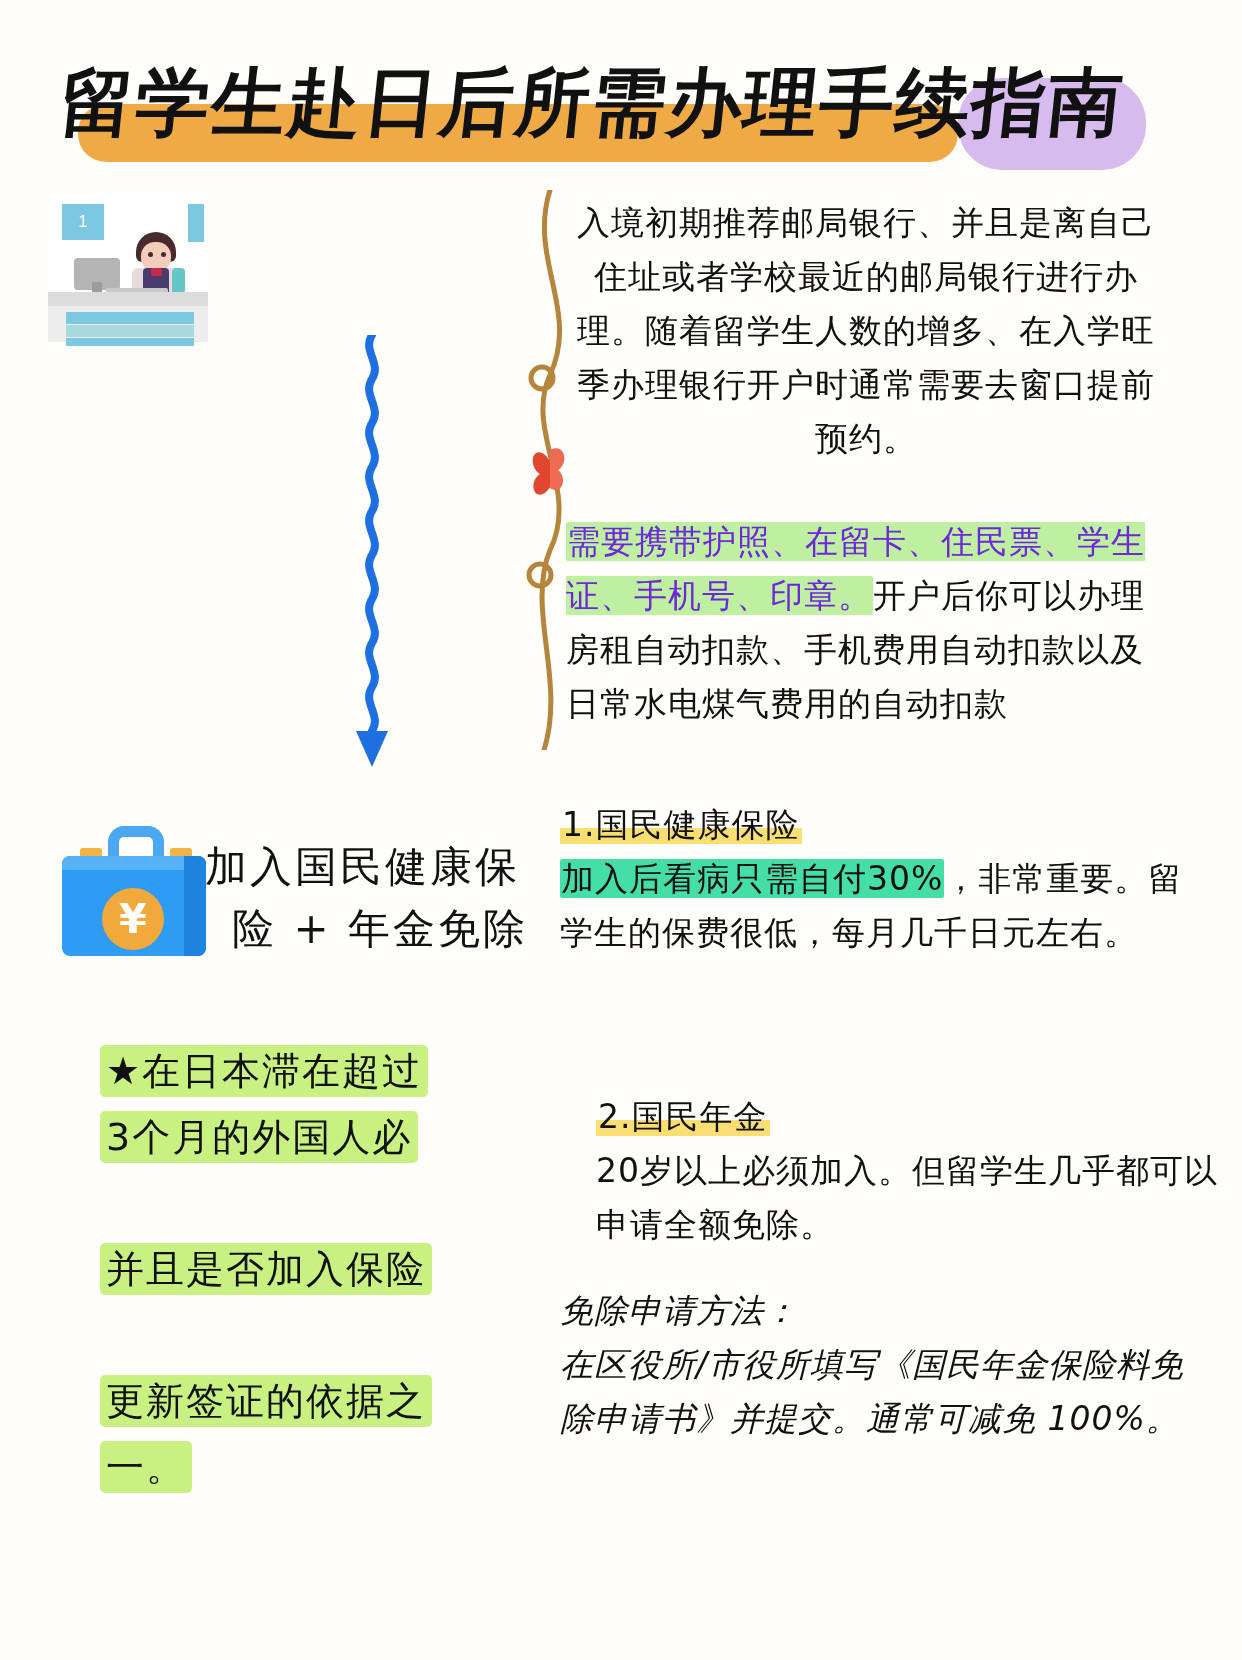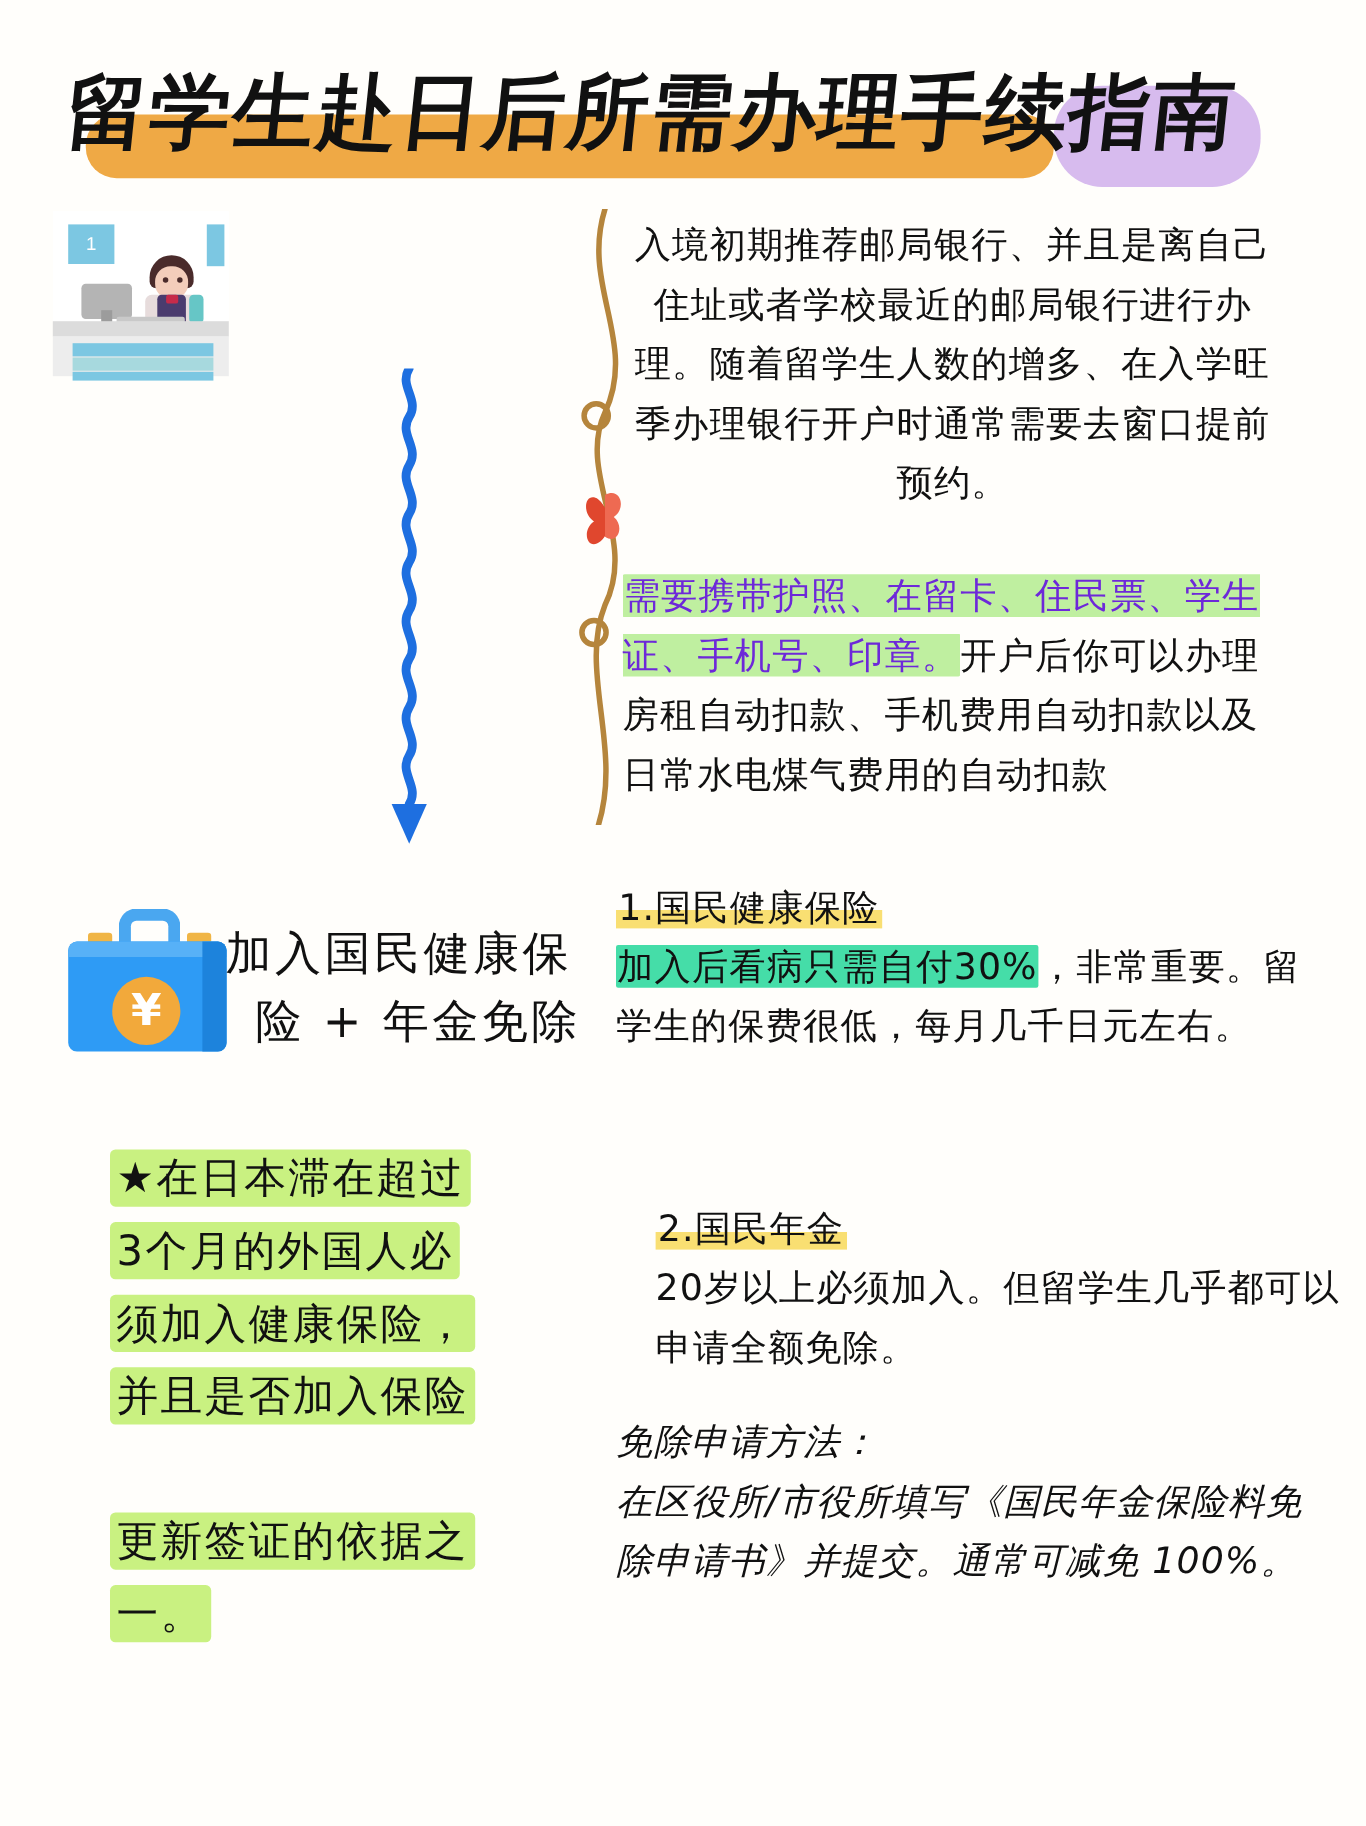--- a/index.html
+++ b/index.html
@@ -186,21 +186,21 @@
   </div>
 
   <div class="h1-ins">
     <span>加入国民健康保</span>
     <span class="l2">险 + 年金免除</span>
   </div>
 
   <div class="greenbox">
     <span class="ln">★在日本滞在超过</span><br>
     <span class="ln">3个月的外国人必</span><br>
-    <span class="ln">须加入健康保险，</span><br>
+    <br>
     <span class="ln">并且是否加入保险</span><br>
     <br>
     <span class="ln">更新签证的依据之</span><br>
     <span class="ln">一。</span>
   </div>
 
   <div class="para p-ins1">
     <mark class="hl-yellow">1.国民健康保险</mark><br>
     <mark class="hl-teal">加入后看病只需自付30%</mark><span>，非常重要。留学生的保费很低，每月几千日元左右。</span>
   </div>

